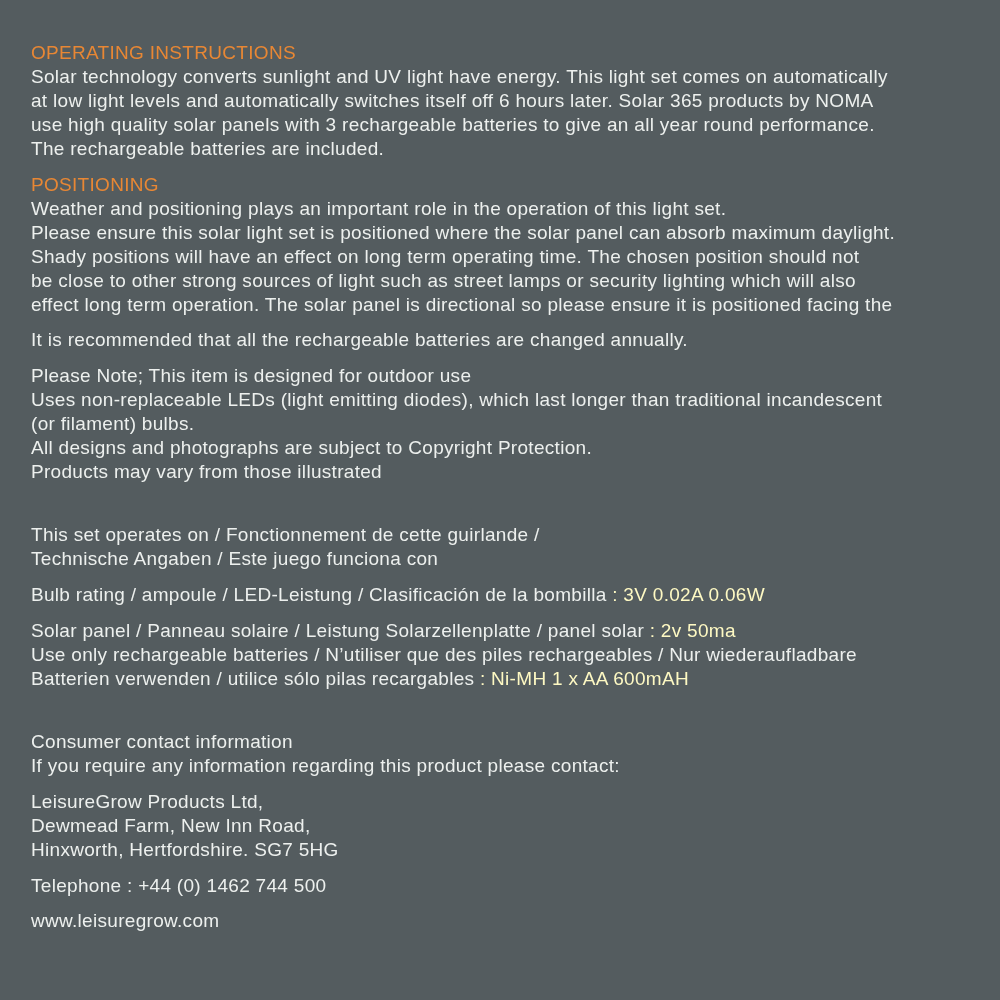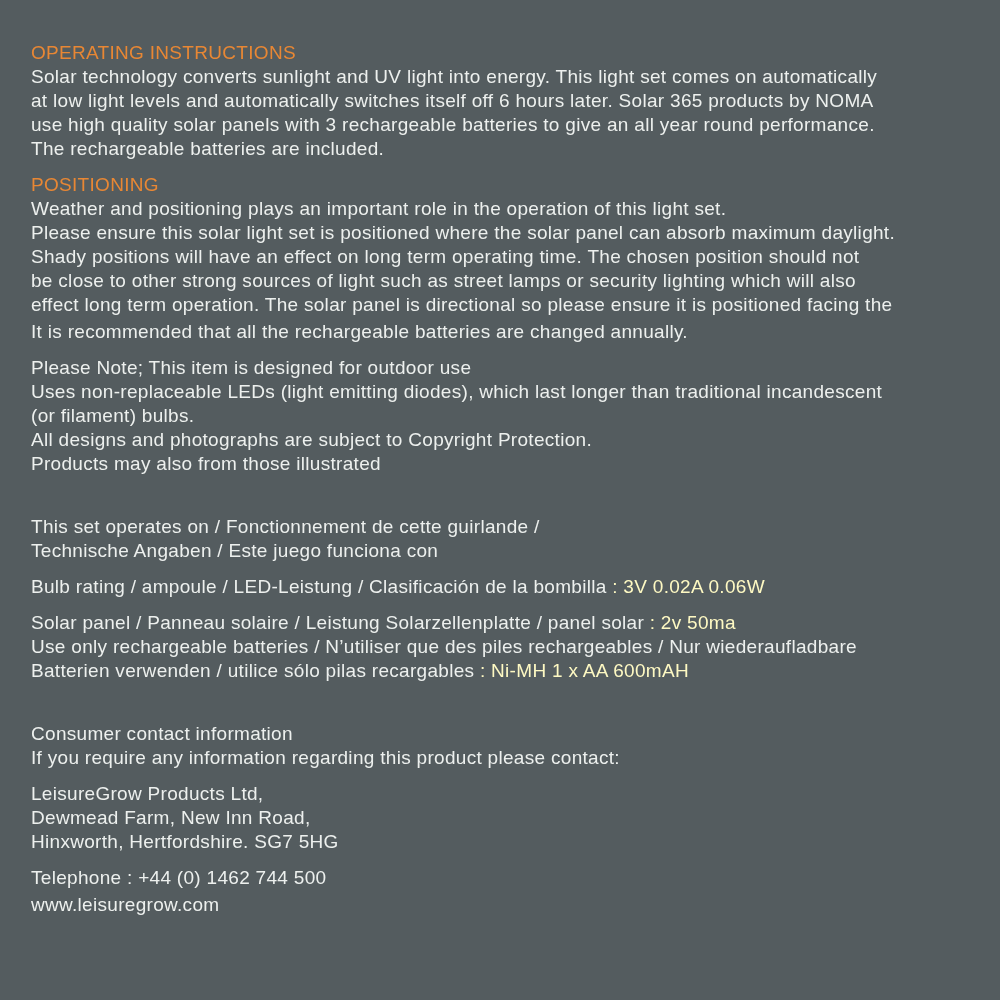--- a/index.html
+++ b/index.html
@@ -26,49 +26,49 @@
   .line {
     white-space: nowrap;
   }
   .heading {
     color: #e88734;
   }
   .accent {
     color: #fef9c3;
   }
   .mt-xs { margin-top: 12px; }
-  .mt-sm { margin-top: 3px; }
+  .mt-sm { margin-top: 11px; }
   .mt-lg { margin-top: 39px; }
 </style>
 </head>
 <body>
 
 <div class="sheet">
 
   <div class="line heading">OPERATING INSTRUCTIONS</div>
-  <div class="line">Solar technology converts sunlight and UV light into energy. This light set comes on automatically</div>
+  <div class="line">Solar technology converts sunlight and UV light have energy. This light set comes on automatically</div>
   <div class="line">at low light levels and automatically switches itself off 6 hours later. Solar 365 products by NOMA</div>
   <div class="line">use high quality solar panels with 3 rechargeable batteries to give an all year round performance.</div>
   <div class="line">The rechargeable batteries are included.</div>
 
   <div class="line heading mt-xs">POSITIONING</div>
   <div class="line">Weather and positioning plays an important role in the operation of this light set.</div>
   <div class="line">Please ensure this solar light set is positioned where the solar panel can absorb maximum daylight.</div>
   <div class="line">Shady positions will have an effect on long term operating time. The chosen position should not</div>
   <div class="line">be close to other strong sources of light such as street lamps or security lighting which will also</div>
   <div class="line">effect long term operation. The solar panel is directional so please ensure it is positioned facing the</div>
 
   <div class="line mt-sm">It is recommended that all the rechargeable batteries are changed annually.</div>
 
   <div class="line mt-xs">Please Note; This item is designed for outdoor use</div>
   <div class="line">Uses non-replaceable LEDs (light emitting diodes), which last longer than traditional incandescent</div>
   <div class="line">(or filament) bulbs.</div>
 
   <div class="line">All designs and photographs are subject to Copyright Protection.</div>
-  <div class="line">Products may also from those illustrated</div>
+  <div class="line">Products may vary from those illustrated</div>
 
   <div class="line mt-lg">This set operates on / Fonctionnement de cette guirlande /</div>
   <div class="line">Technische Angaben / Este juego funciona con</div>
 
   <div class="line mt-xs"><span>Bulb rating / ampoule / LED-Leistung / Clasificación de la bombilla</span><span class="accent"> : 3V 0.02A 0.06W</span></div>
 
   <div class="line mt-xs"><span>Solar panel / Panneau solaire / Leistung Solarzellenplatte / panel solar</span><span class="accent"> : 2v 50ma</span></div>
 
   <div class="line">Use only rechargeable batteries / N’utiliser que des piles rechargeables / Nur wiederaufladbare</div>
   <div class="line"><span>Batterien verwenden / utilice sólo pilas recargables</span><span class="accent"> : Ni-MH 1 x AA 600mAH</span></div>

